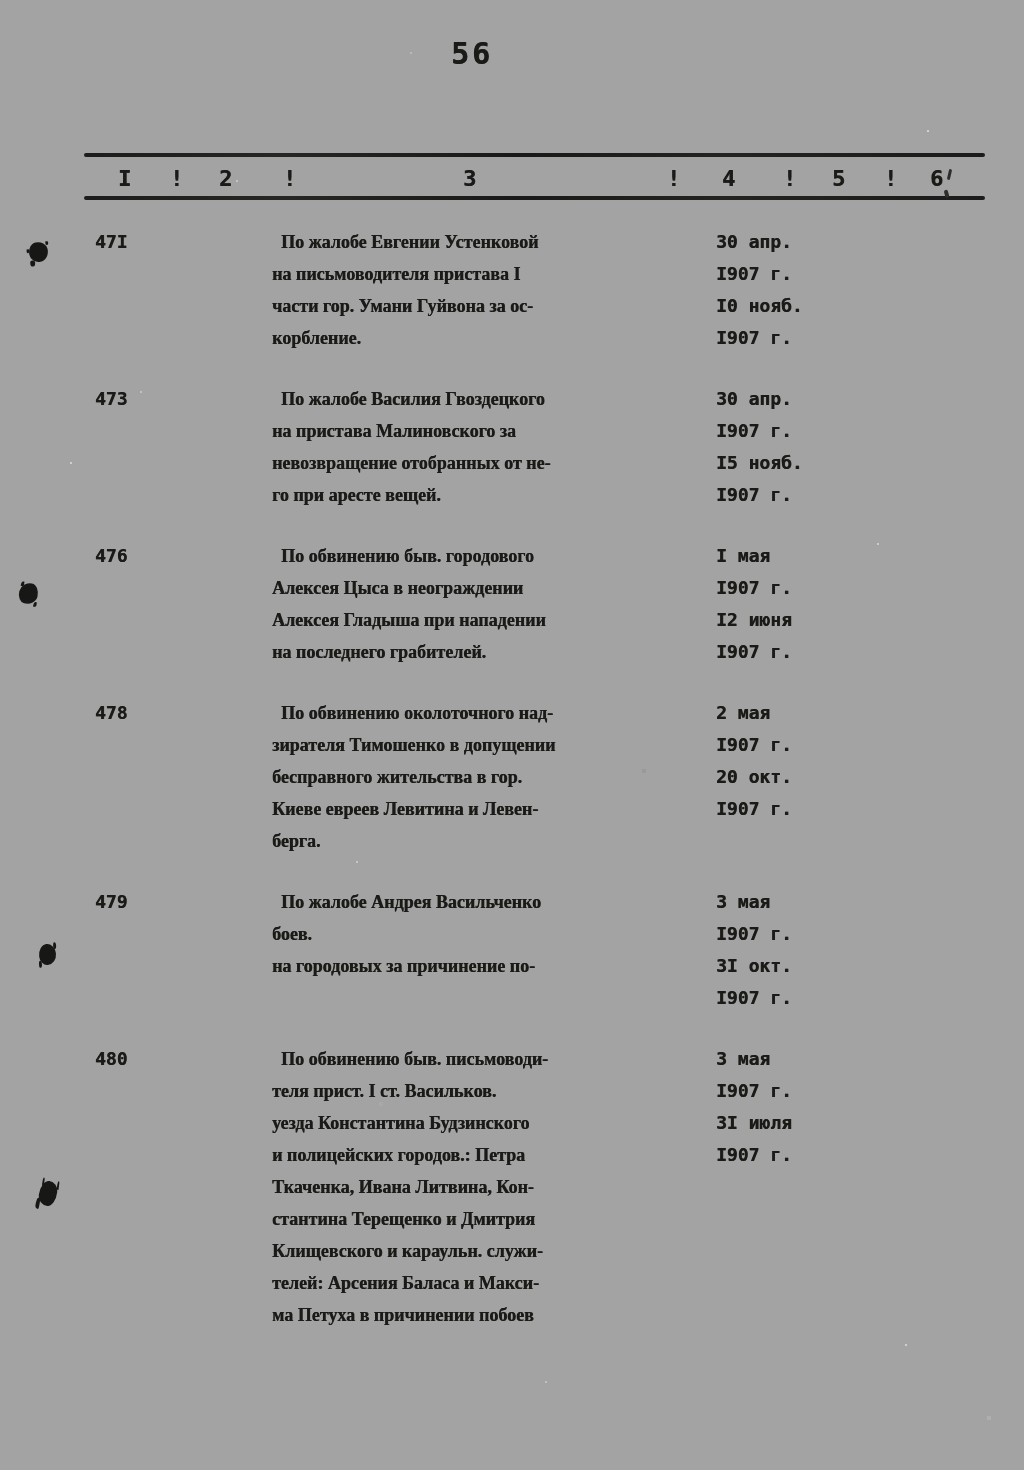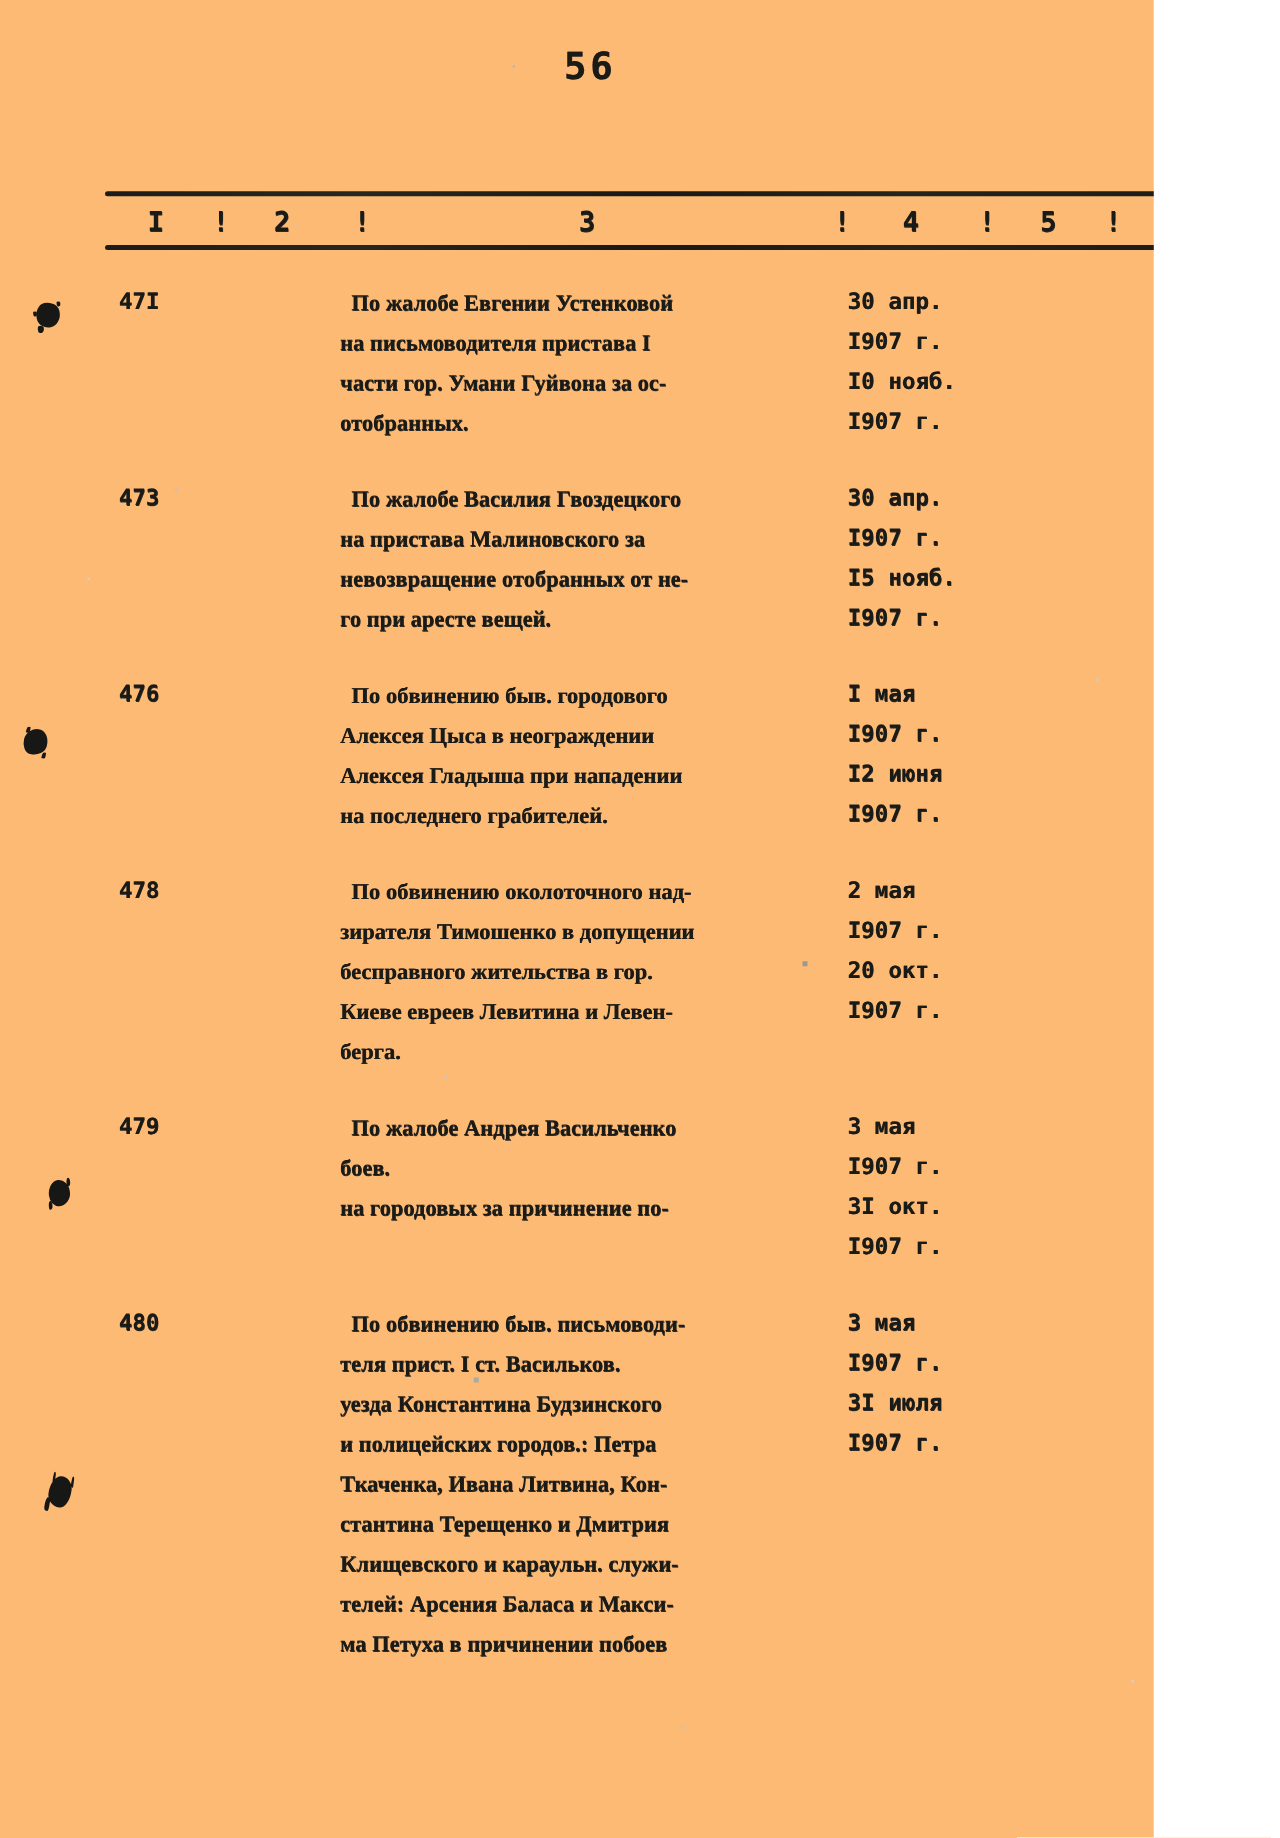--- a/index.html
+++ b/index.html
@@ -1,19 +1,19 @@
 <!DOCTYPE html>
 <html><head>
 <meta charset="utf-8">
 <style>
   * { margin:0; padding:0; box-sizing:border-box; }
   html,body { background:#ffffff; }
   .page {
-    position:relative; width:923px; height:1470px;
-    background:#fdba74; overflow:hidden;
+    position:relative; width:1024px; height:1470px;
+    background:#a3a3a3; overflow:hidden;
     font-family:"DejaVu Sans Mono","Liberation Mono",monospace;
     font-weight:700; color:#1a1a17;padding-left:11px;
   }
   .page-number {
     position:absolute; top:36px; left:451px;
     font-size:30px; letter-spacing:3px;
     text-shadow:0.4px 0.4px 0 #2a2a28;
   }
   
   .rule {
@@ -47,21 +47,21 @@
     font-size:18px; line-height:32px;
     text-shadow:0.4px 0.4px 0 #2a2a28;
   }
   .entry {
     display:grid; grid-template-columns:177px 406px auto;
     padding-left:95px; margin-bottom:29px;
   }
   .col-num { white-space:pre; }
   .col-desc .line { white-space:pre; min-height:32px;font-family:Liberation Serif, serif; }
   .col-desc .line:first-child { text-indent:9px; }
-  .col-dates .line { white-space:pre; min-height:32px; }
+  .col-dates .line { white-space:pre; min-height:32px;margin-left:38px; }
   
   .ink-blot { position:absolute; background:#171715; }
   .blot-1 {
     left:29px; top:242px; width:19px; height:20px;
     border-radius:45% 55% 50% 50% / 55% 45% 55% 45%;
     transform:rotate(-12deg);
     box-shadow:-8px 10px 0 -7px #171715, 10px -7px 0 -8px #171715, -10px -3px 0 -8px #171715;
   }
   .blot-2 {
     left:19px; top:583px; width:19px; height:21px;
@@ -116,21 +116,21 @@
     <span class="stray-mark"></span>
   </div>
 
   <div class="entries">
   <div class="entry">
     <div class="col-num">47I</div>
     <div class="col-desc">
           <div class="line">По жалобе Евгении Устенковой</div>
           <div class="line">на письмоводителя пристава I</div>
           <div class="line">части гор. Умани Гуйвона за ос-</div>
-          <div class="line">отобранных.</div>
+          <div class="line">корбление.</div>
         </div>
     <div class="col-dates">
           <div class="line">30 апр.</div>
           <div class="line">I907 г.</div>
           <div class="line">I0 нояб.</div>
           <div class="line">I907 г.</div>
         </div>
   </div>
 
   <div class="entry">

